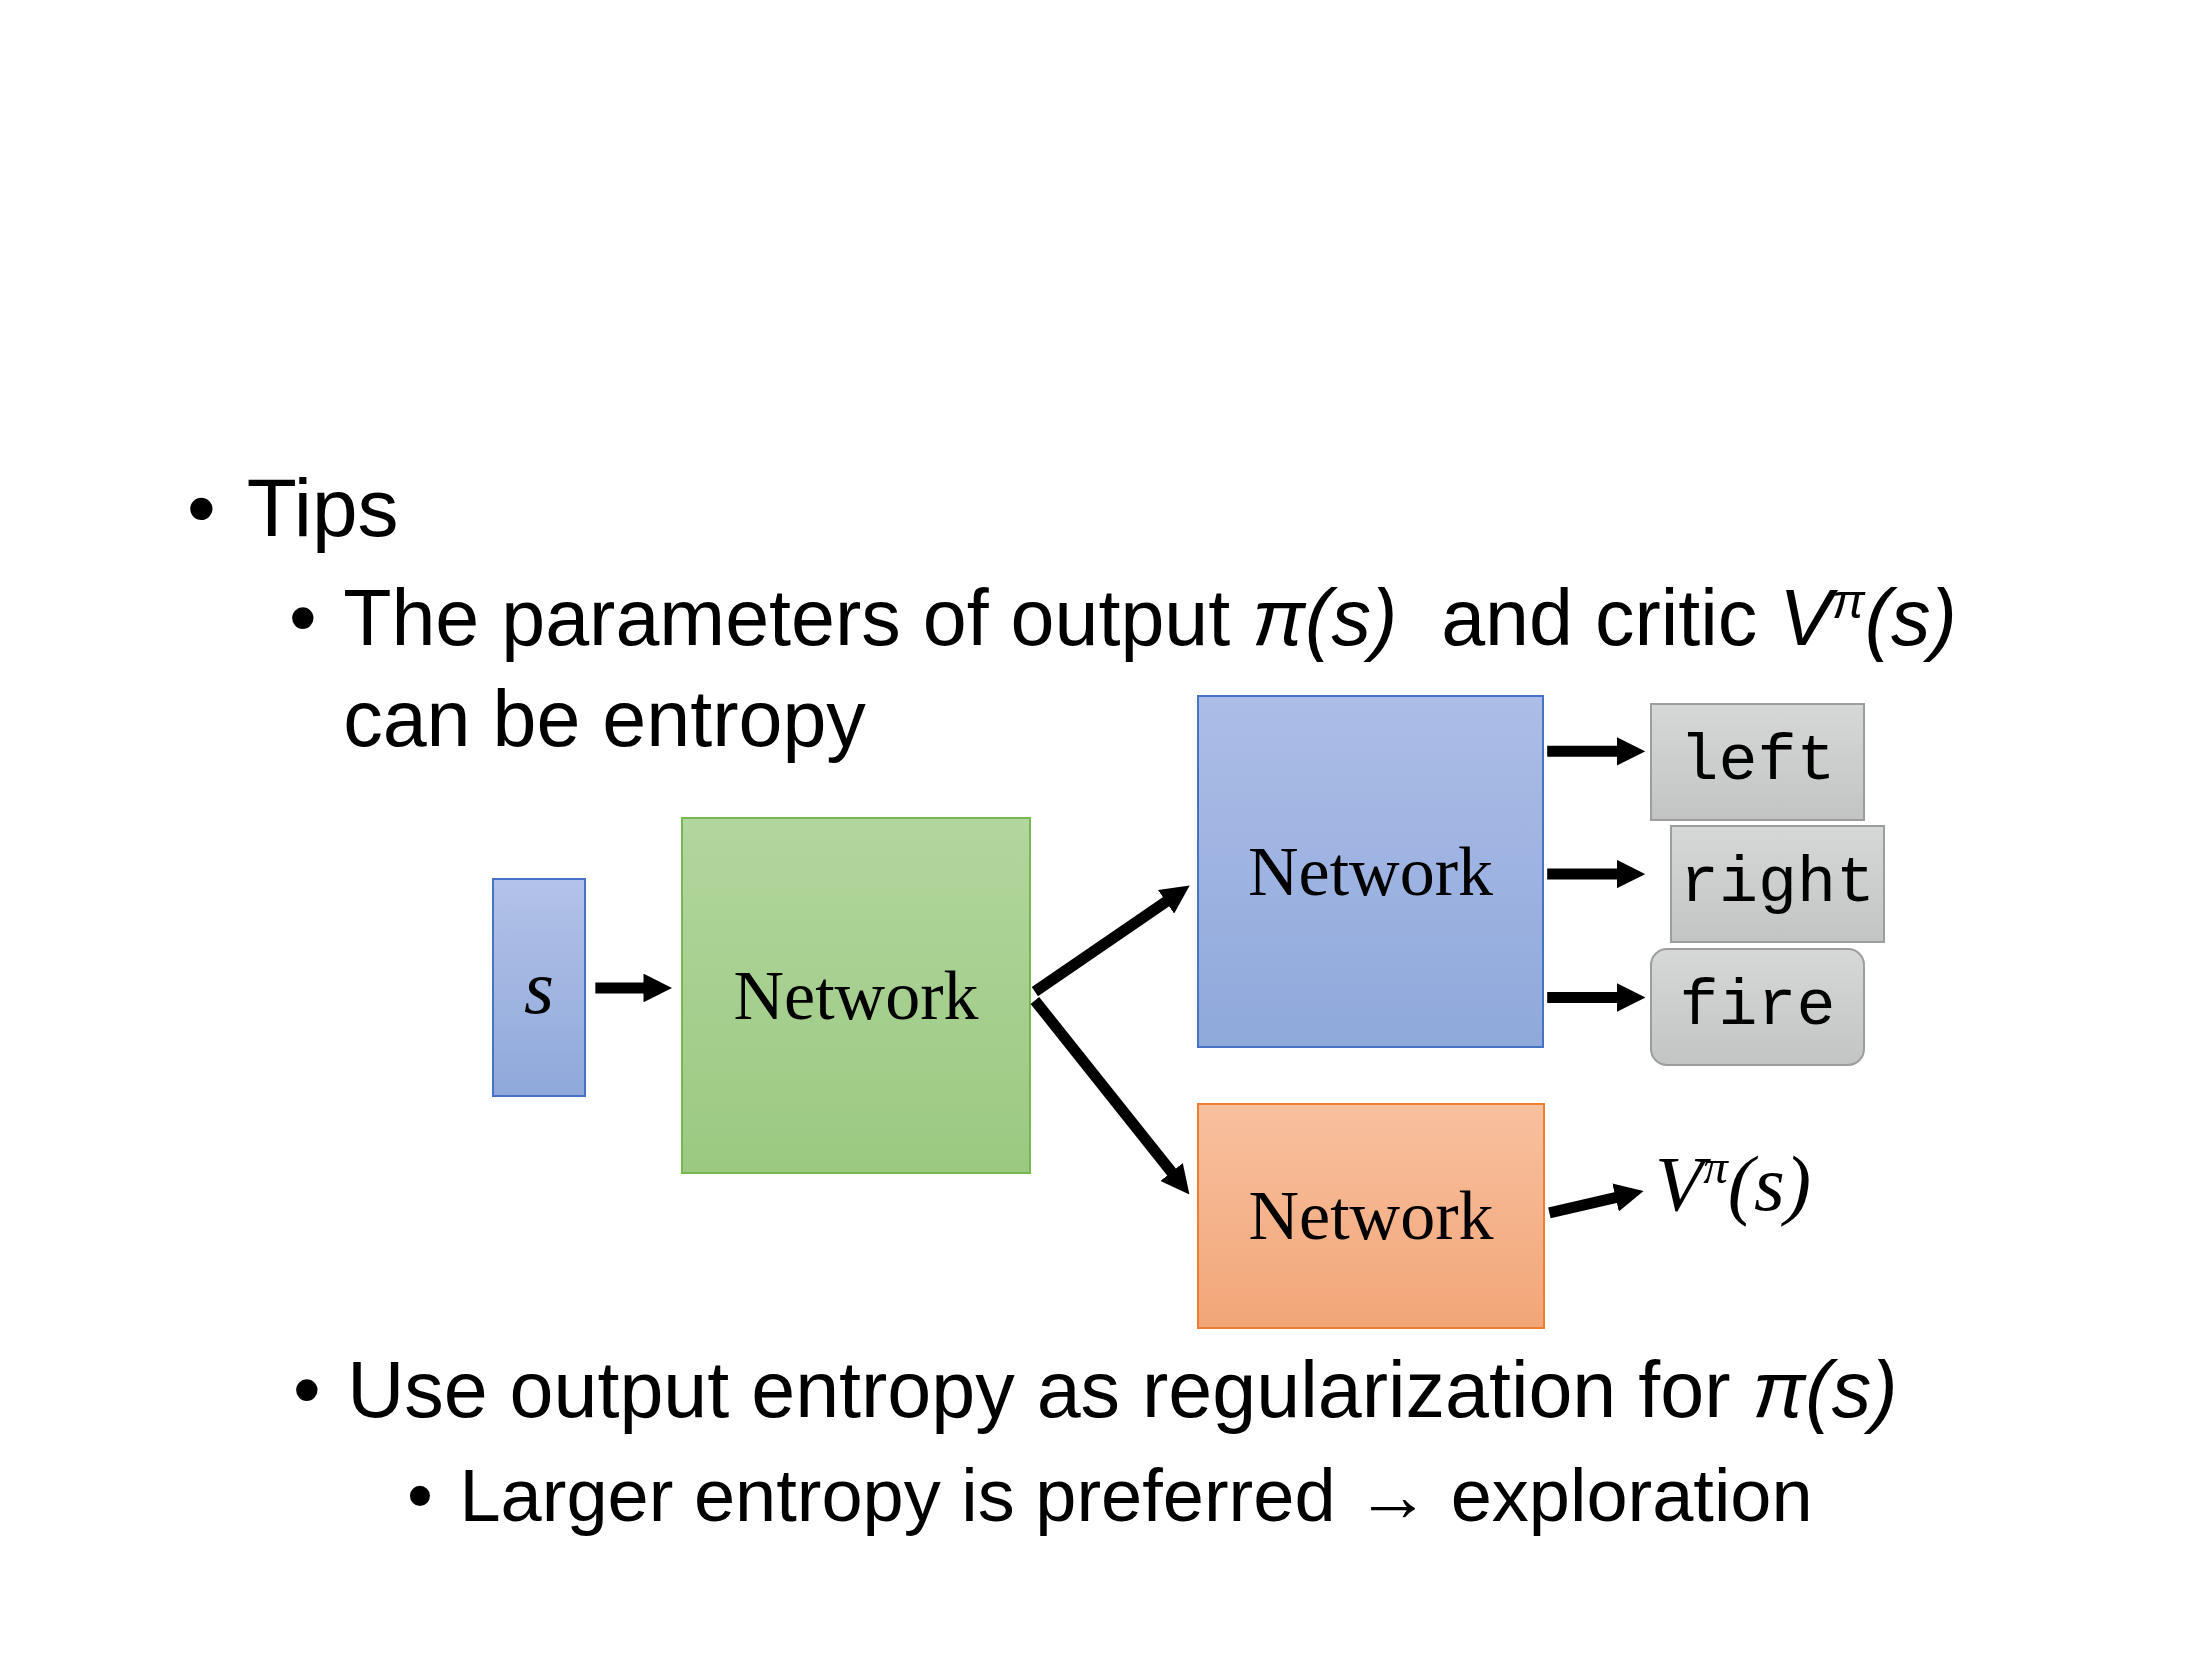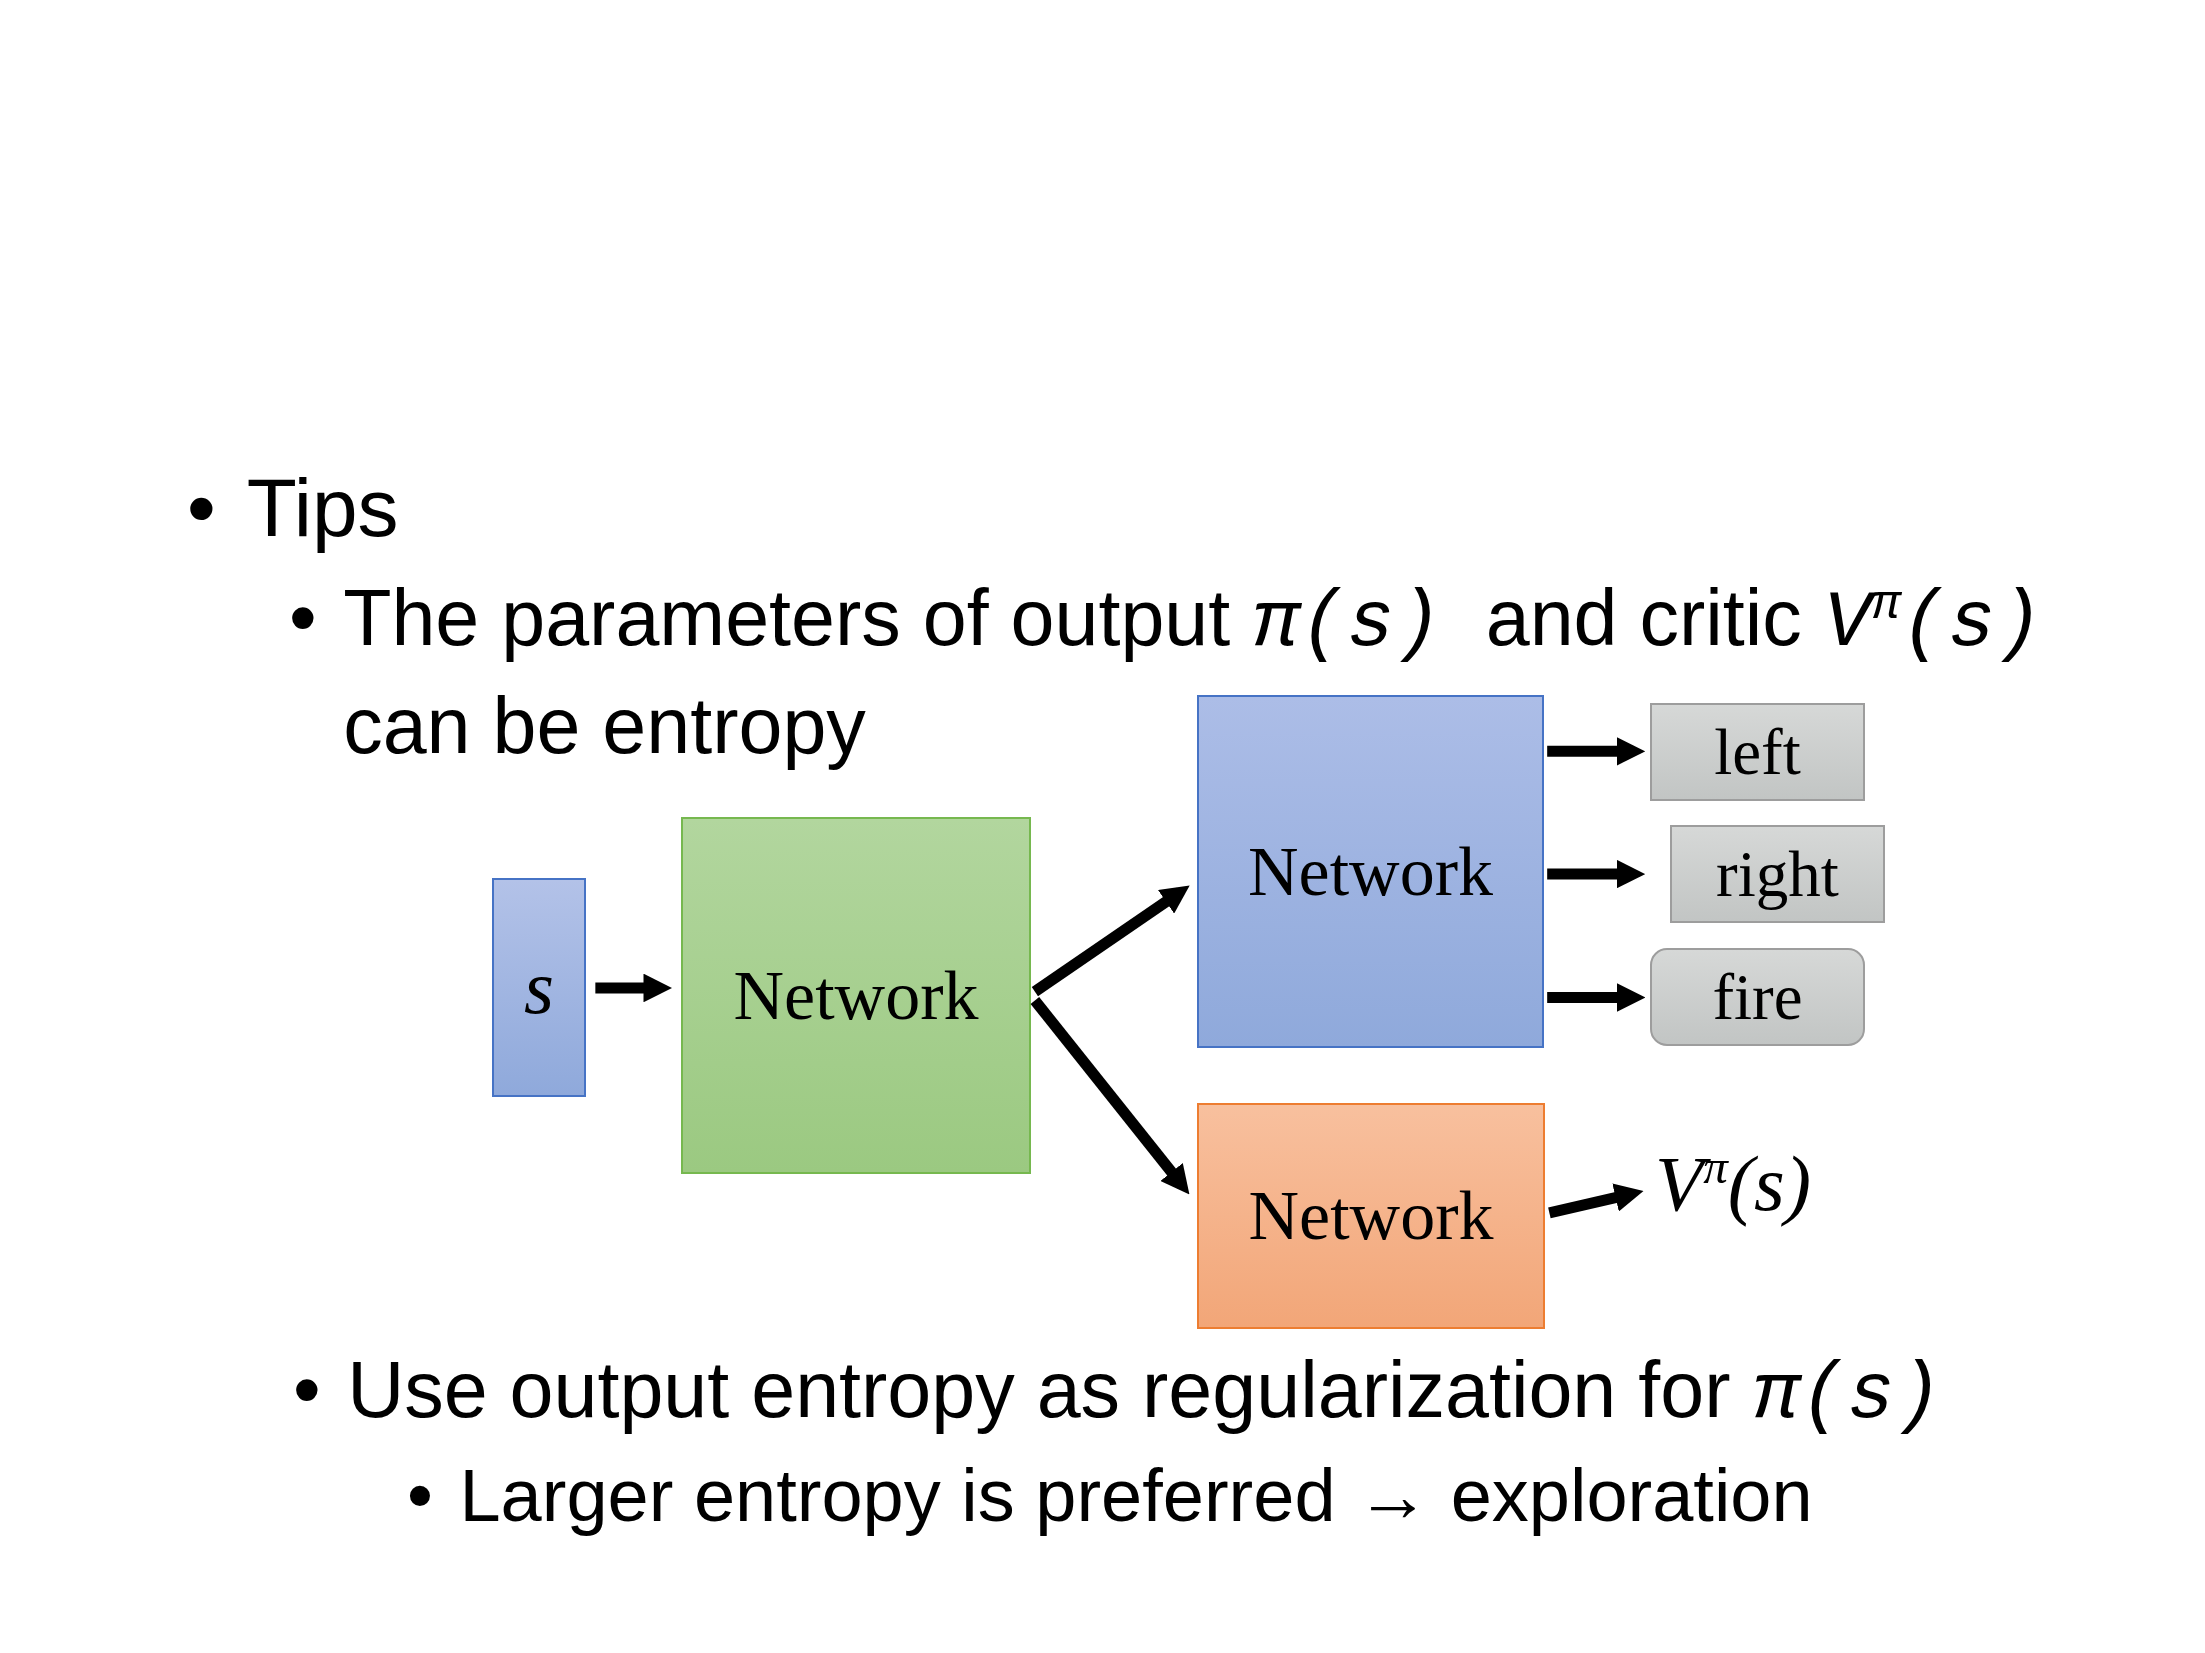--- a/index.html
+++ b/index.html
@@ -21,21 +21,21 @@
   .bullet{
     position:absolute;
     display:flex;align-items:flex-start;
     white-space:nowrap;
   }
   .lvl1{font-size:82px;line-height:97px;}
   .lvl2{font-size:79px;line-height:101px;}
   .lvl3{font-size:74px;line-height:88px;}
   .dot{flex:0 0 auto;margin-right:31px;}
   .lvl2 .dot,.lvl3 .dot{margin-right:26.5px;}
-  .math{font-family:Liberation Mono, monospace;font-style:italic;}
+  .math{font-family:Liberation Sans, sans-serif;font-style:italic;}
   .pre{white-space:pre-wrap;}
   sup.sup{font-size:62%;line-height:0;vertical-align:super;}
   
   .box{
     position:absolute;box-sizing:border-box;
     display:flex;align-items:center;justify-content:center;font-family:Liberation Serif, serif;
   }
   .state-box{
     left:492px;top:878px;width:94px;height:219px;
     background:linear-gradient(180deg,#B3C2E8,#8FA9DB);
@@ -55,24 +55,24 @@
     border:2.9px solid #4673C5;
     font-size:70px;
   }
   .critic-box{
     left:1197px;top:1103px;width:348px;height:226px;
     background:linear-gradient(180deg,#F8C09E,#F2A678);
     border:2.9px solid #ED7D31;
     font-size:70px;
   }
   .out-box{
-    left:1650px;width:215px;height:98px;
+    left:1650px;width:215px;height:118px;
     background:linear-gradient(180deg,#D6D8D7,#C2C5C4);
     border:2.2px solid #9D9D9D;
-    font-family:Liberation Serif, serif;
+    font-family:Liberation Mono, monospace;
     font-size:65px;
   }
   .out-left{top:703px;}
   .out-right{top:825px;margin-left:20px;}
   .out-fire{top:948px;border-radius:17px;}
   .value-label{
     position:absolute;left:1655px;top:1138px;
     font-family:"Liberation Serif",serif;font-style:italic;
     font-size:79px;line-height:1;
     white-space:nowrap;

